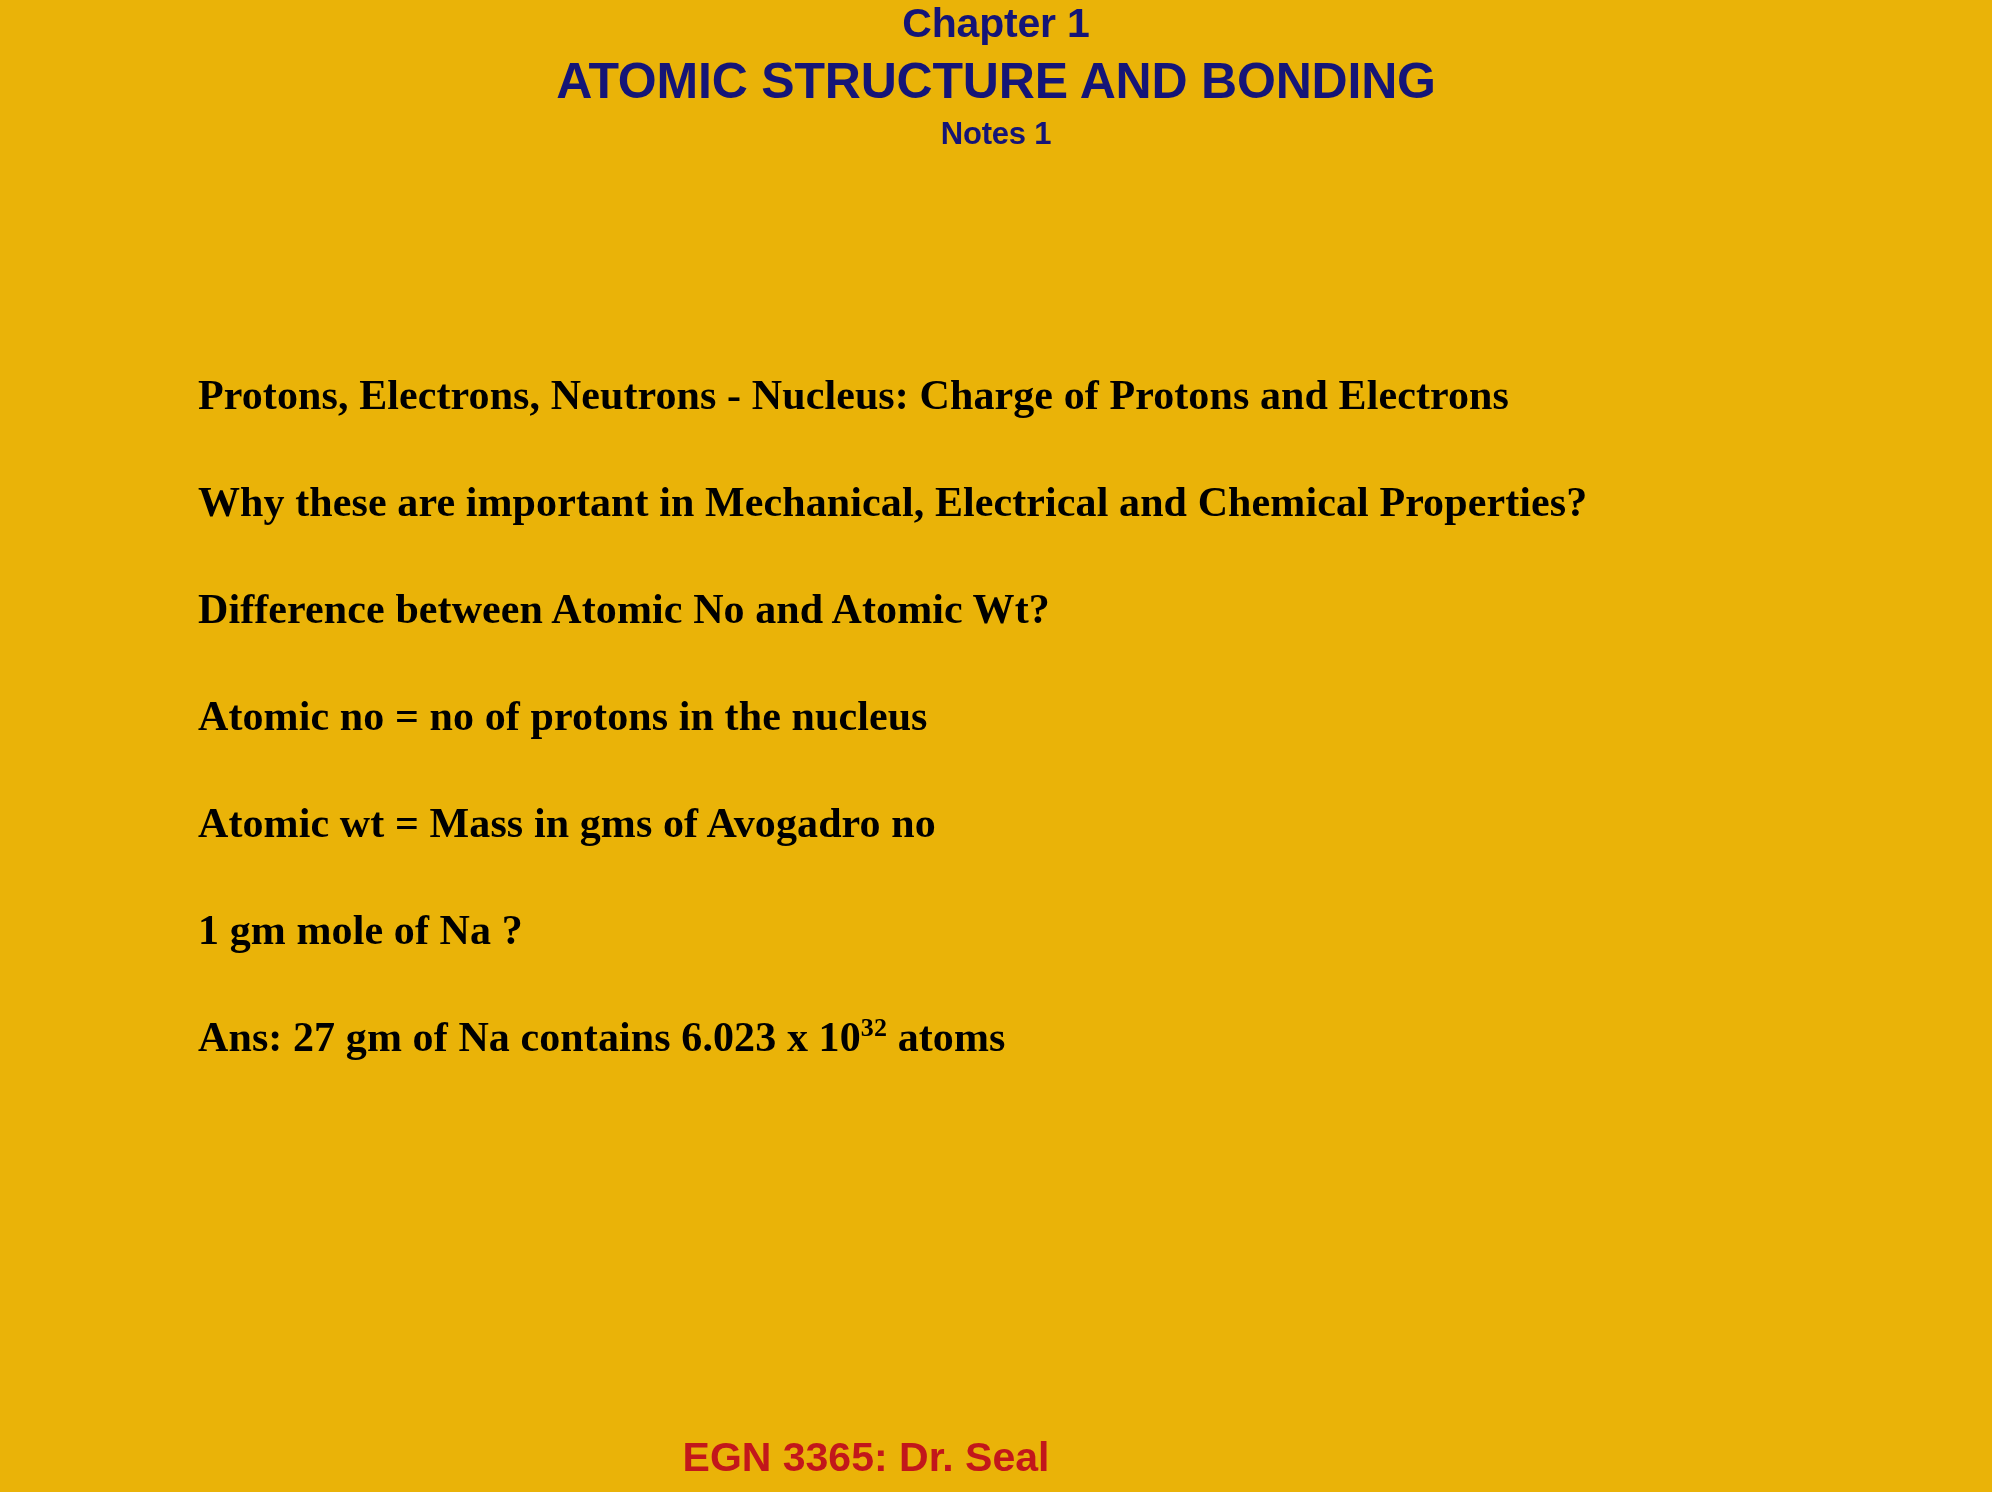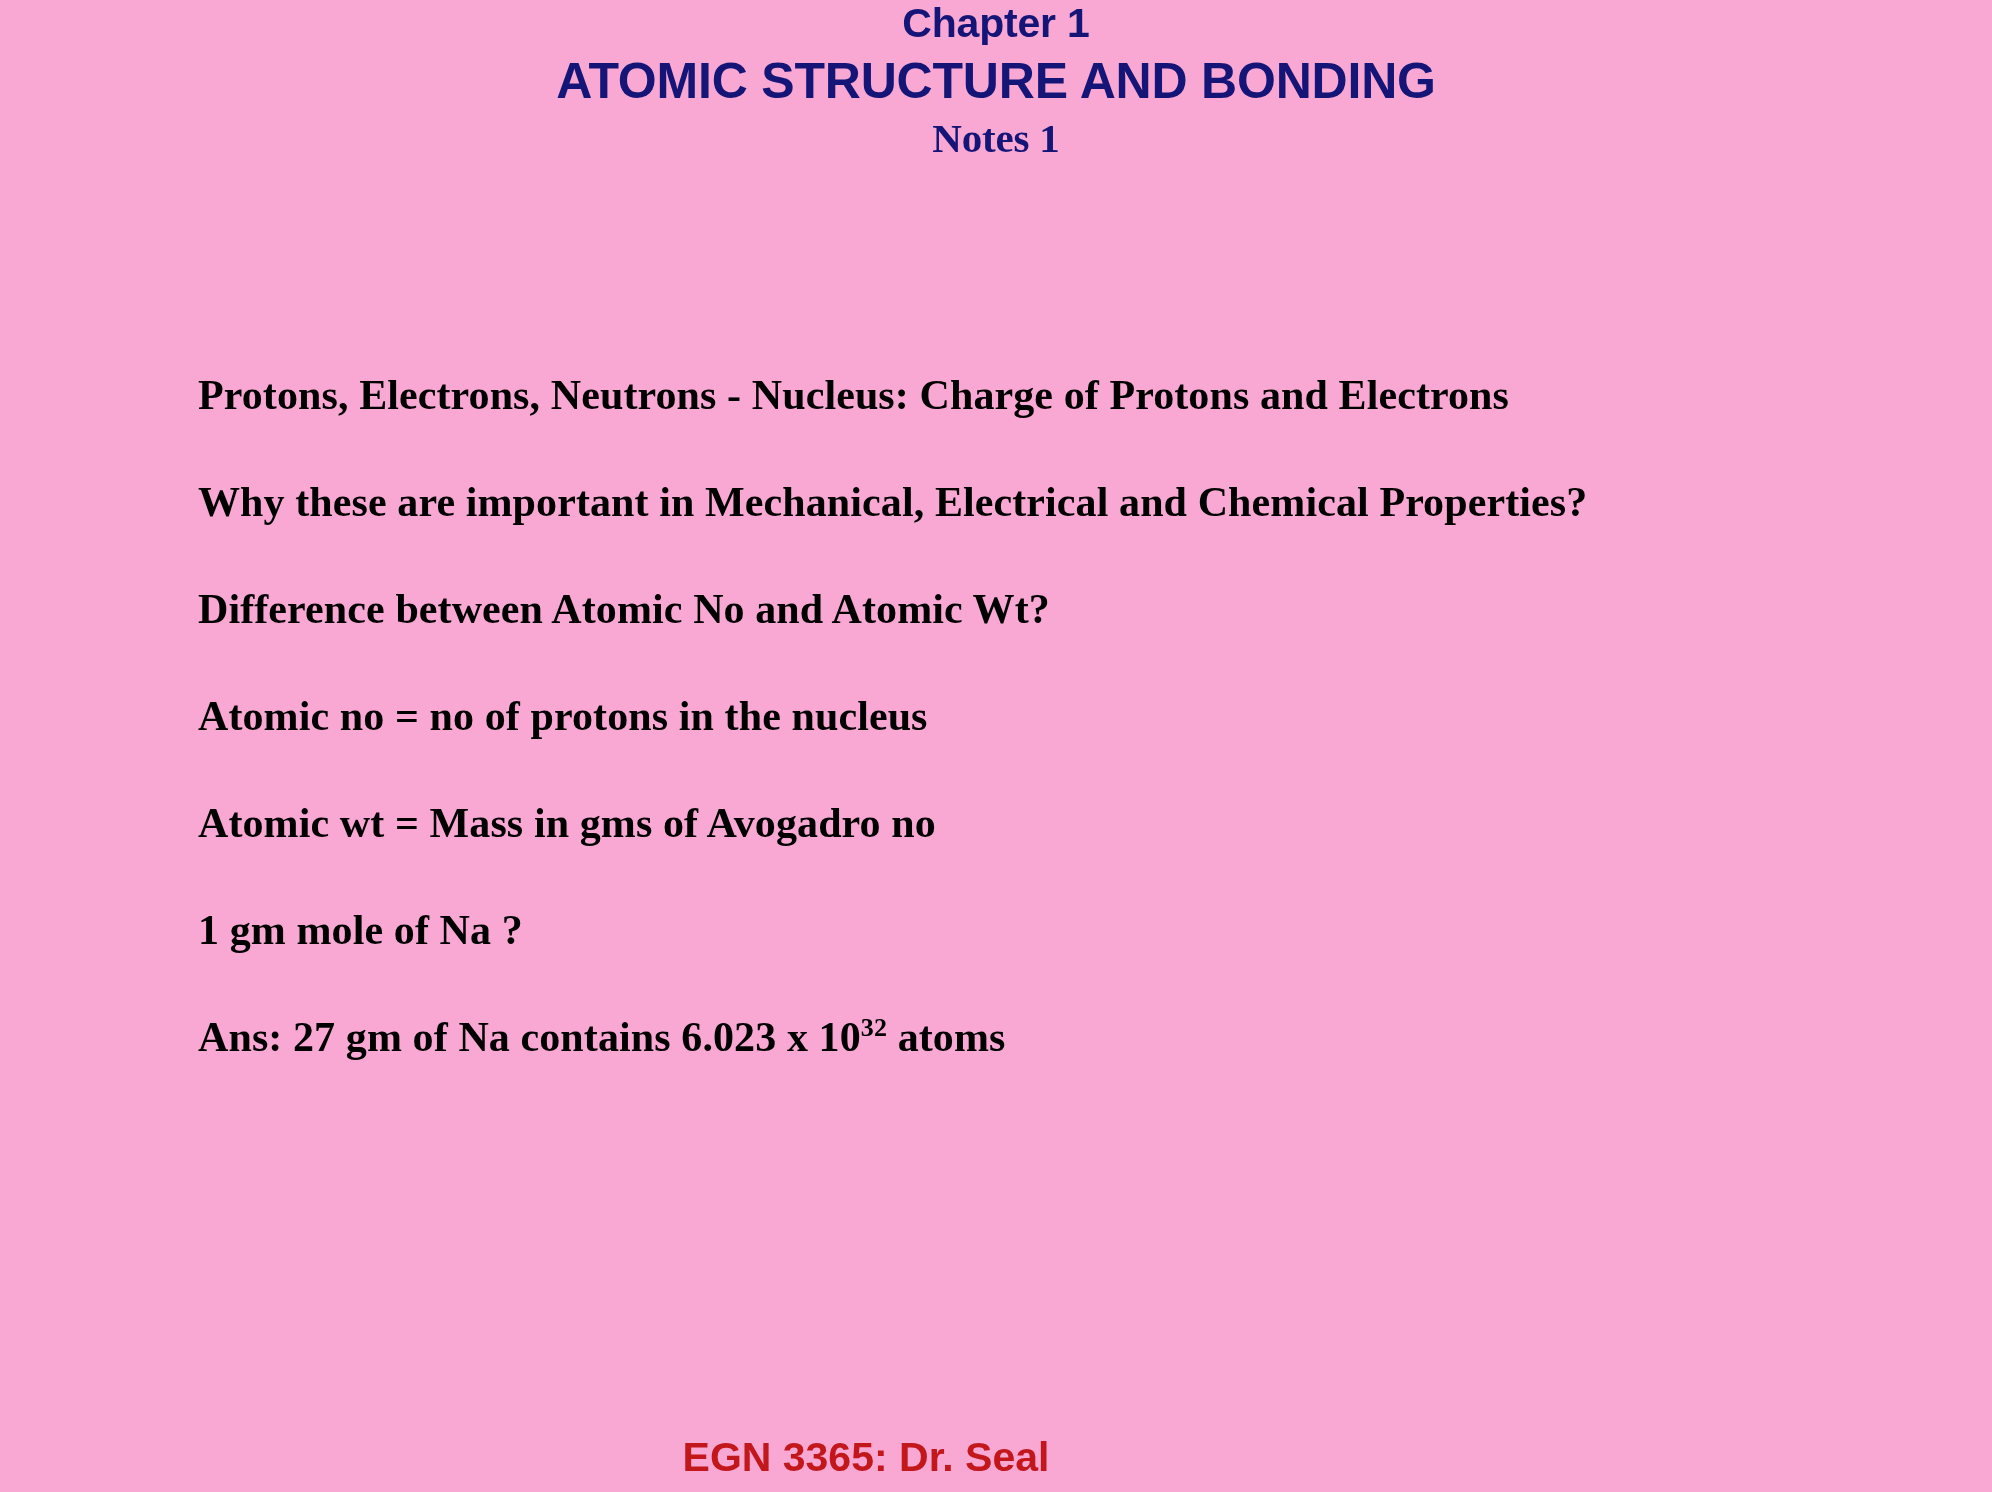--- a/index.html
+++ b/index.html
@@ -13,21 +13,21 @@
     height: 1492px;
     position: relative;
     overflow: hidden;
     font-family: "Liberation Serif", "DejaVu Serif", serif;
     -webkit-font-smoothing: antialiased;
   }
 
   .slide {
     position: absolute;
     inset: 0;
-    background: #f9a8d4;
+    background: #eab308;
   }
 
   
   .title-block {
     position: absolute;
     top: 0px;
     left: 0;
     width: 1992px;
     text-align: center;
     font-family: "Liberation Sans", "DejaVu Sans", sans-serif;
@@ -37,21 +37,21 @@
   }
   .title-line {
     font-size: 41px;
     letter-spacing: -0.2px;
     padding: 0;
     margin: 0;
     white-space: nowrap;
   }
   .title-line.l1 { font-size: 41px; padding-top: 3px; }
   .title-line.l2 { font-size: 50px; padding-top: 12px; }
-  .title-line.l3 { font-size: 41px; padding-top: 12px; font-family: Liberation Serif, serif; }
+  .title-line.l3 { font-size: 31px; padding-top: 12px; }
 
   
   .body-block {
     position: absolute;
     top: 374px;
     left: 198px;
     width: 1620px;
   }
   .body-line {
     font-family: Liberation Serif, serif;

